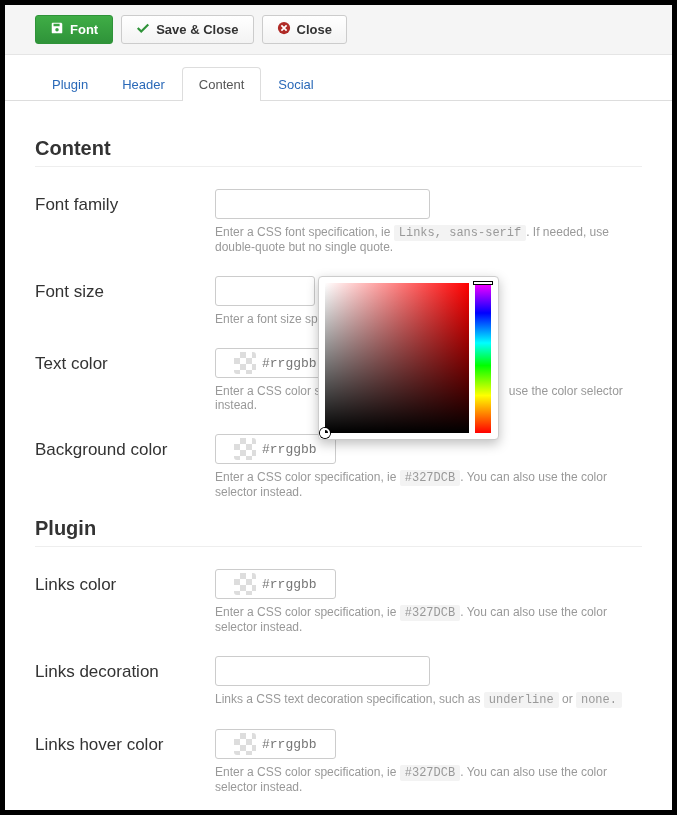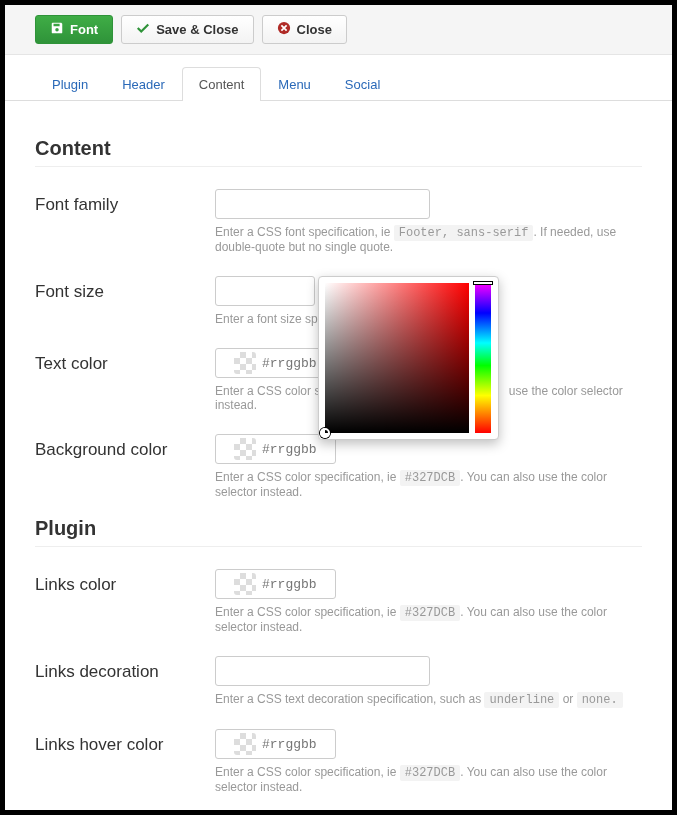--- a/index.html
+++ b/index.html
@@ -209,34 +209,33 @@
           </svg>
       </span>
       <span>Close</span>
     </button>
   </div>
 
   <div class="tabs">
     <div class="tab">Plugin</div>
     <div class="tab">Header</div>
     <div class="tab active">Content</div>
-    <div class="tab">Menu</div>
     <div class="tab">Social</div>
   </div>
 
   <div class="body">
 
     <h3 class="section">Content</h3>
 
     <div class="field">
       <div class="field-label">Font family</div>
       <div class="field-body">
         <input class="text-input" value="" style="">
         <div class="help">
-          <span>Enter a CSS font specification, ie </span><code>Footer, sans-serif</code><span>. If needed, use double-quote but no single quote.</span>
+          <span>Enter a CSS font specification, ie </span><code>Links, sans-serif</code><span>. If needed, use double-quote but no single quote.</span>
         </div>
       </div>
     </div>
 
     <div class="field">
       <div class="field-label">Font size</div>
       <div class="field-body">
         <input class="text-input" style="width: 100px;" value="">
         <div class="help">
           <span>Enter a font size spec</span>
@@ -285,21 +284,21 @@
           <span>Enter a CSS color specification, ie </span><code>#327DCB</code><span>. You can also use the color selector instead.</span>
         </div>
       </div>
     </div>
 
     <div class="field">
       <div class="field-label">Links decoration</div>
       <div class="field-body">
         <input class="text-input" value="" style="">
         <div class="help">
-          <span>Enter a CSS text decoration specification, such as </span><code>underline</code><span> or </span><code>none.</code><span></span>
+          <span>Links a CSS text decoration specification, such as </span><code>underline</code><span> or </span><code>none.</code><span></span>
         </div>
       </div>
     </div>
 
     <div class="field">
       <div class="field-label">Links hover color</div>
       <div class="field-body">
         <div class="color-input">
           <span class="swatch"></span>
           <input class="color-text" placeholder="#rrggbb" style="">

